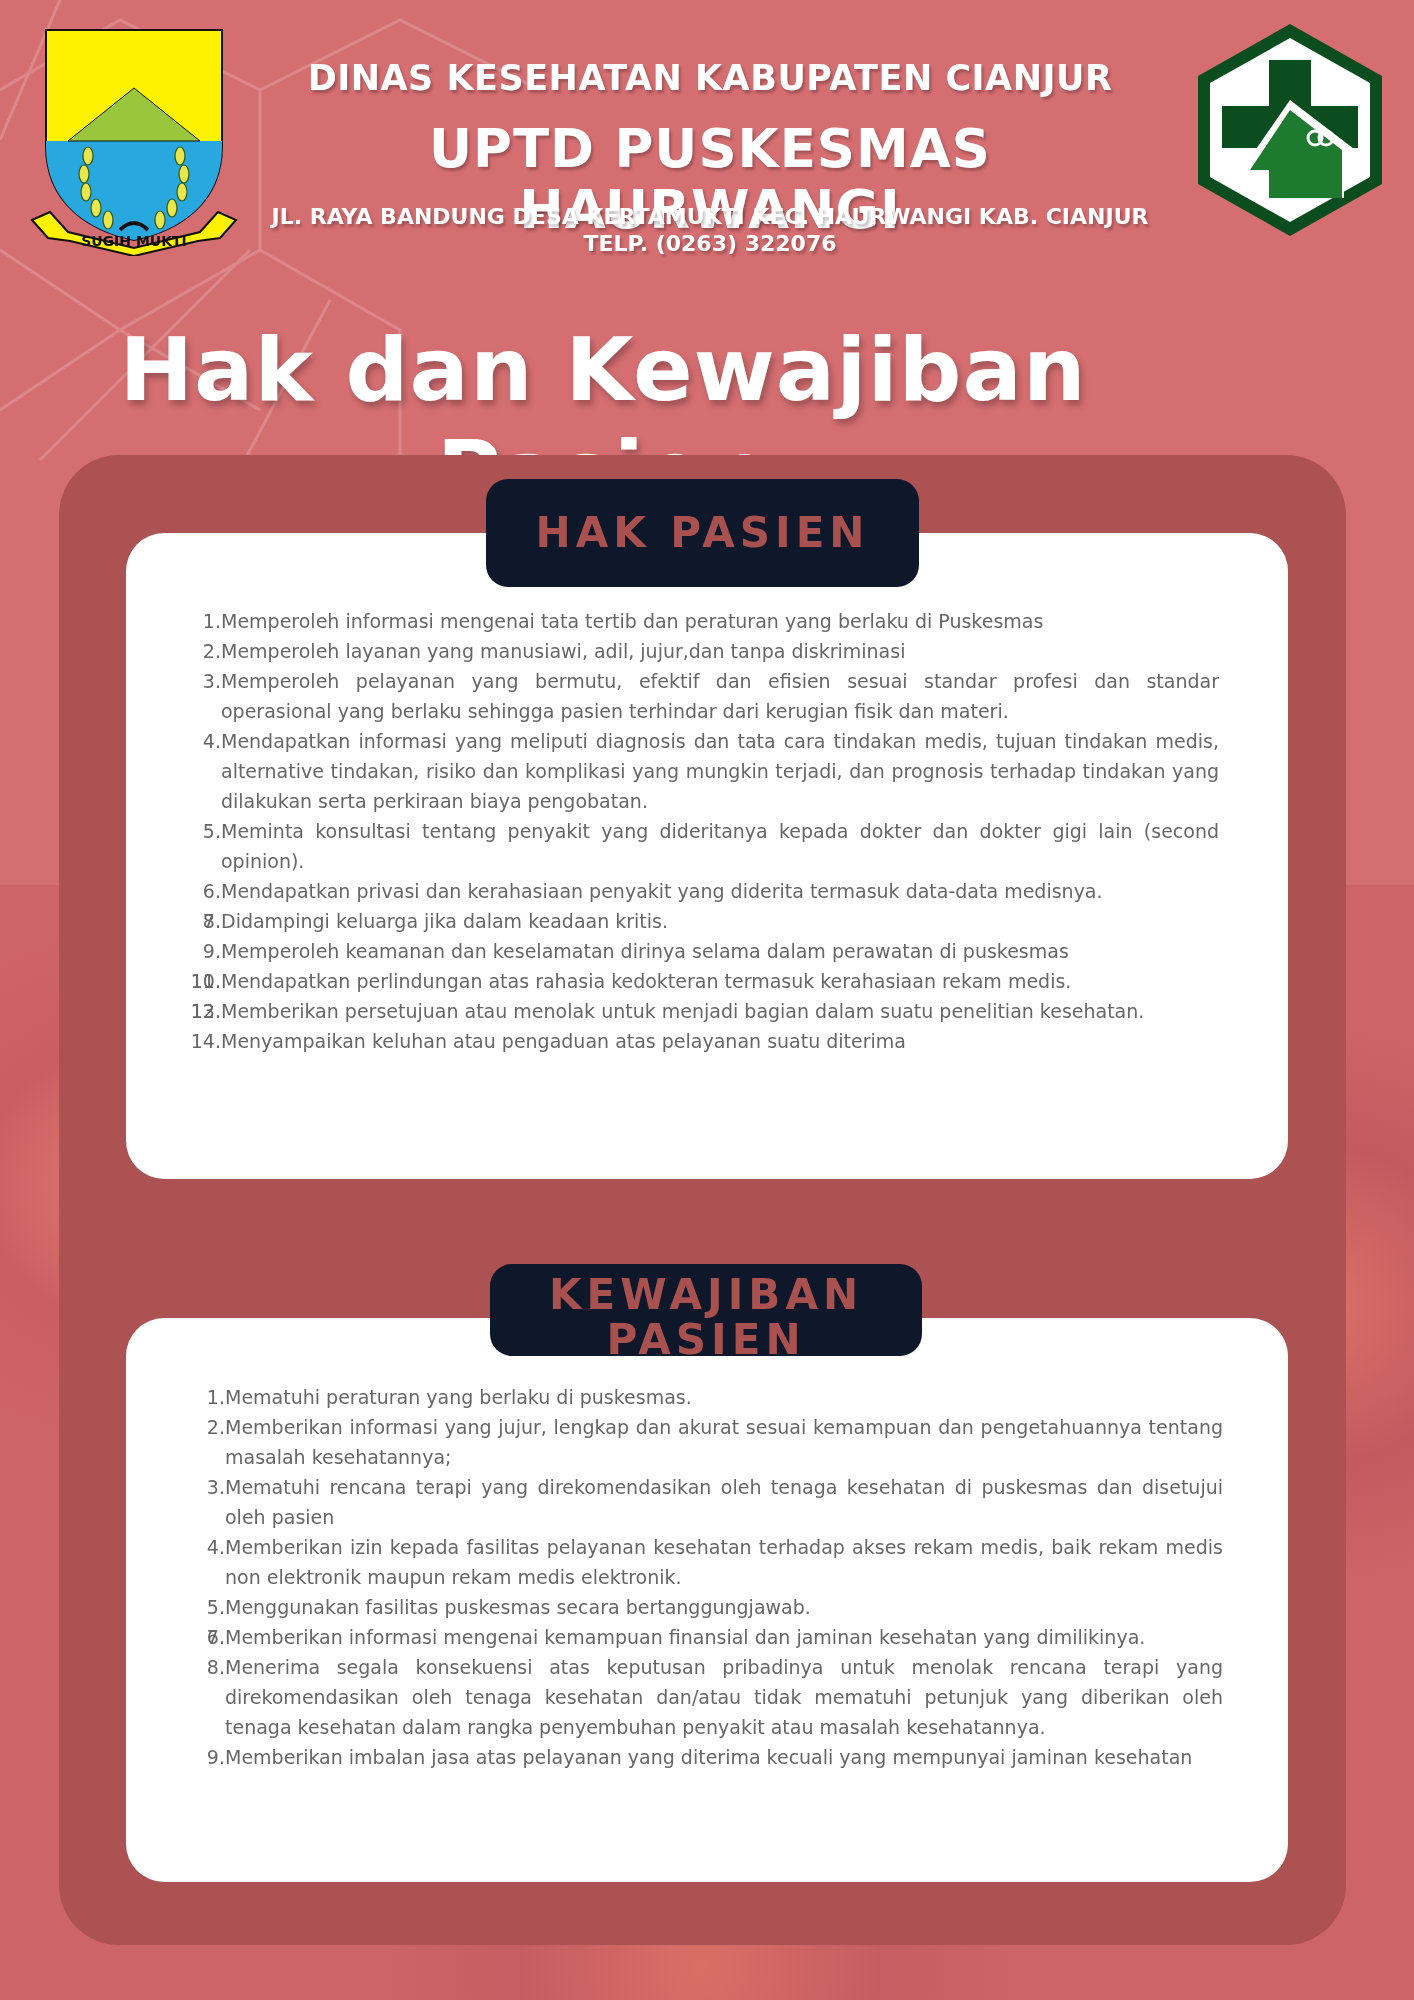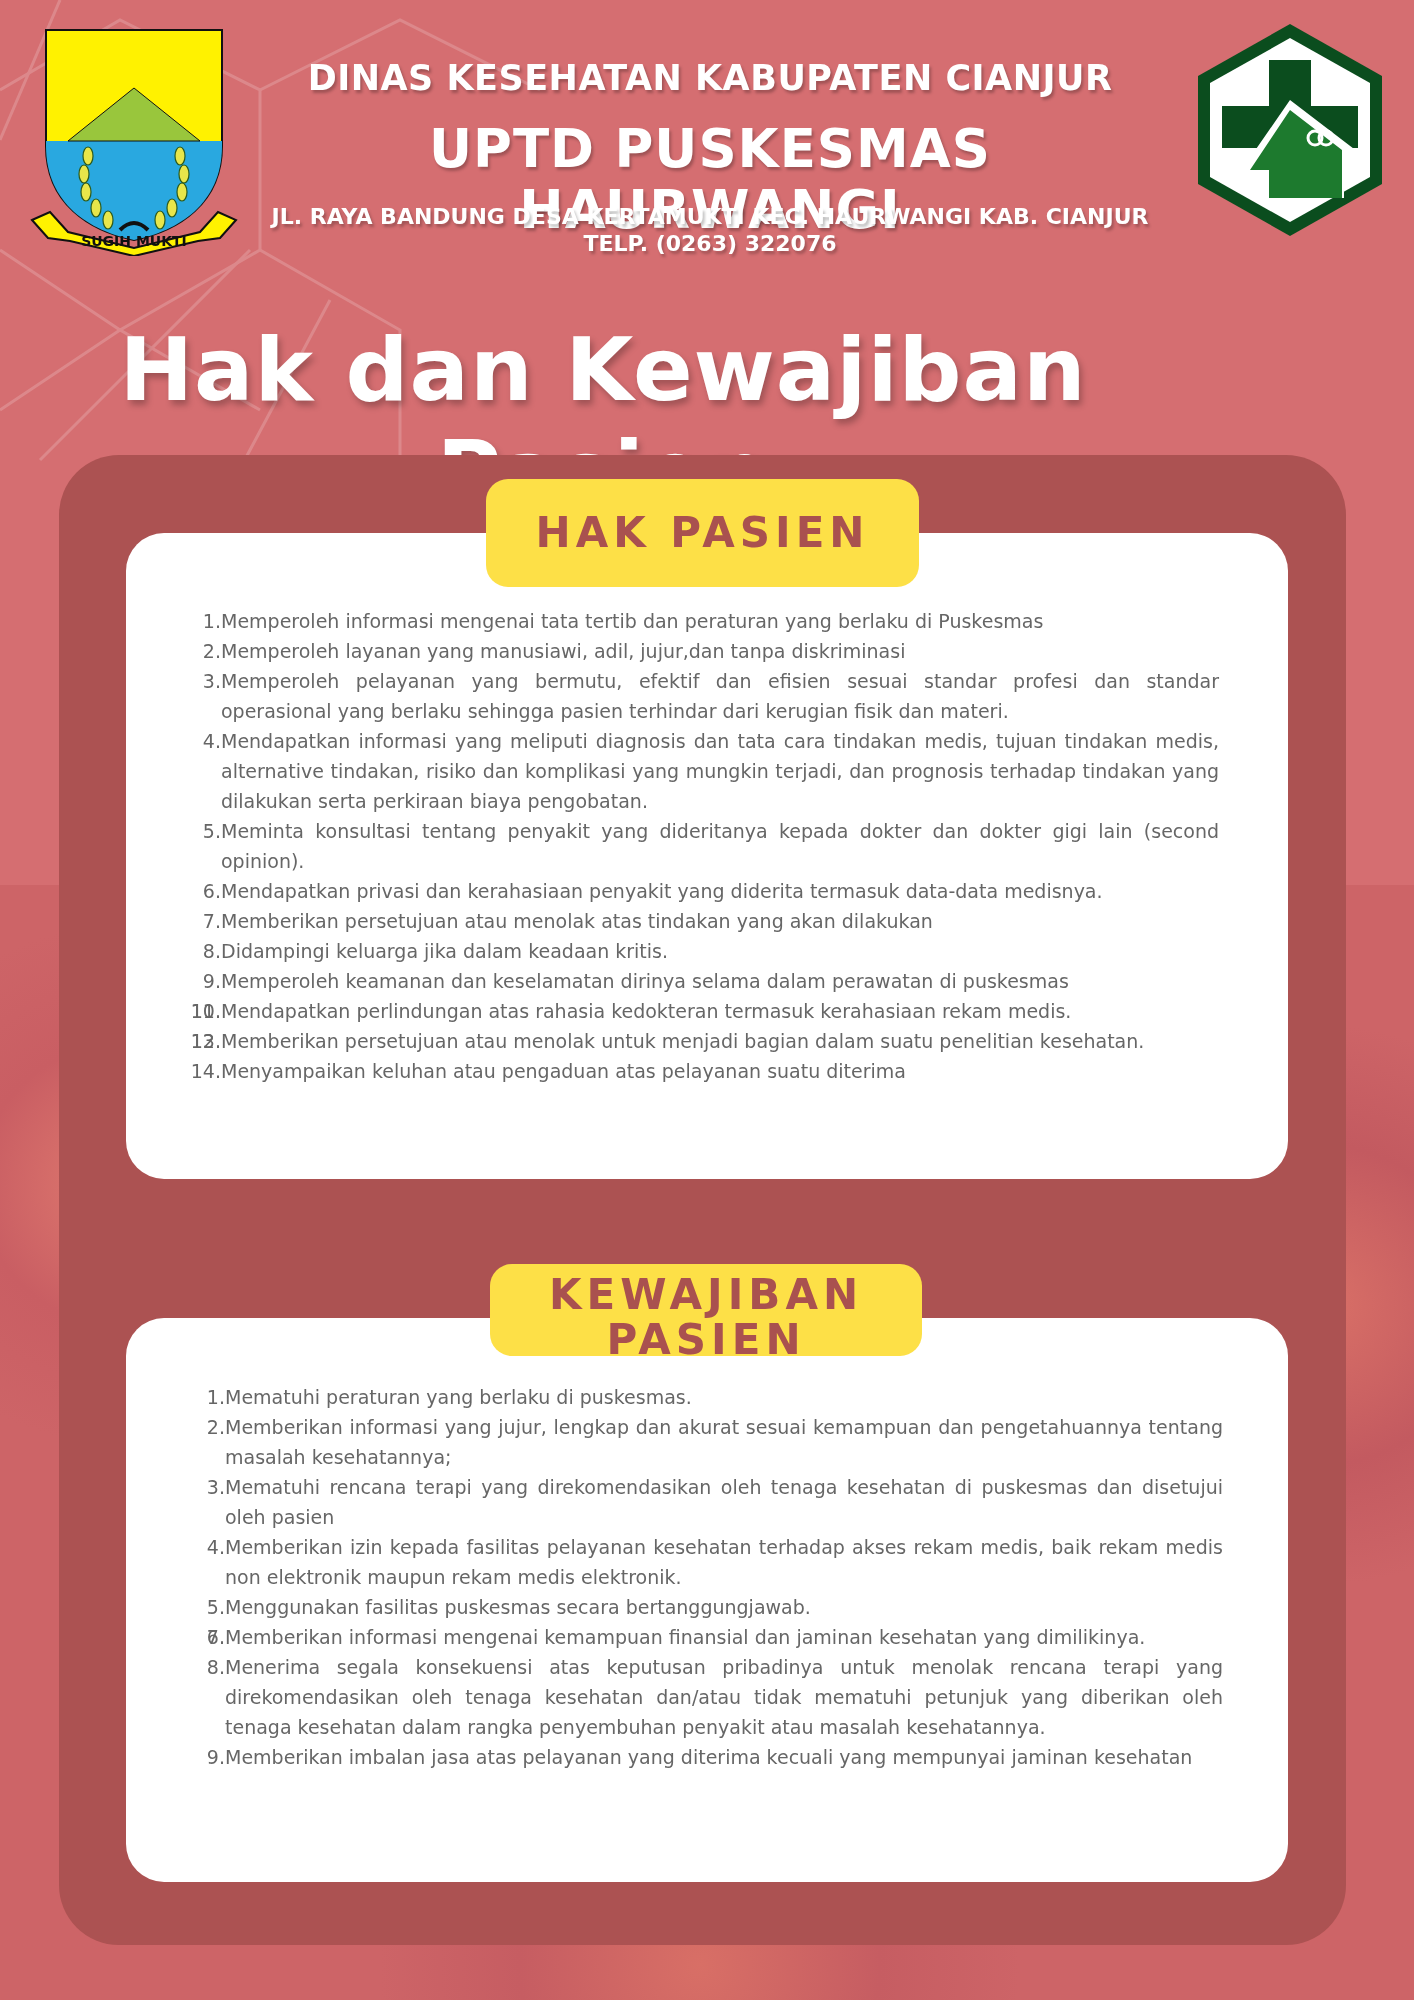--- a/index.html
+++ b/index.html
@@ -19,21 +19,21 @@
   .hdr-1{top:58px;font-size:35px;font-weight:bold;letter-spacing:.5px;}
   .hdr-2{top:118px;font-size:53px;font-weight:bold;letter-spacing:1px;}
   .hdr-3{top:203px;font-size:22px;font-weight:bold;line-height:27px;}
   .title{position:absolute;left:0;top:318px;width:1206px;text-align:center;color:#fff;
     font-family:"DejaVu Sans",sans-serif;font-weight:bold;font-size:88px;letter-spacing:1px;
     text-shadow:3px 5px 6px rgba(0,0,0,.25);}
   .panel{position:absolute;left:59px;top:455px;width:1287px;height:1490px;background:#ac5252;border-radius:60px;}
   .card{position:absolute;background:#fff;border-radius:38px;}
   .card-hak{left:126px;top:533px;width:1162px;height:646px;}
   .card-kew{left:126px;top:1318px;width:1162px;height:564px;}
-  .badge{position:absolute;background:#fde047;border-radius:22px;color:#a9514f;text-align:center;
+  .badge{position:absolute;background:#0f172a;border-radius:22px;color:#a9514f;text-align:center;
     font-family:"DejaVu Sans",sans-serif;font-weight:bold;letter-spacing:5px;}
   .badge-hak{left:486px;top:479px;width:433px;height:108px;font-size:42px;line-height:108px;}
   .badge-kew{left:490px;top:1264px;width:432px;height:92px;font-size:42px;line-height:45px;padding-top:8px;box-sizing:border-box;}
   ol.list{position:absolute;margin:0;padding:0;list-style:none;color:#666;
     font-family:"DejaVu Sans",sans-serif;font-size:19px;line-height:30px;}
   ol.list li{position:relative;padding-left:0;text-align:justify;}
   ol.list li .num{position:absolute;right:100%;white-space:nowrap;}
   .list-hak{left:221px;top:606px;width:998px;}
   .list-kew{left:225px;top:1382px;width:998px;}
 </style>
@@ -101,21 +101,21 @@
 
 <div class="card card-hak"></div>
 <div class="badge badge-hak">HAK PASIEN</div>
 <ol class="list list-hak" id="hak-list">
     <li><span class="num">1.</span><span>Memperoleh informasi mengenai tata tertib dan peraturan yang berlaku di Puskesmas</span></li>
     <li><span class="num">2.</span><span>Memperoleh layanan yang manusiawi, adil, jujur,dan tanpa diskriminasi</span></li>
     <li><span class="num">3.</span><span>Memperoleh pelayanan yang bermutu, efektif dan efisien sesuai standar profesi dan standar operasional yang berlaku sehingga pasien terhindar dari kerugian fisik dan materi.</span></li>
     <li><span class="num">4.</span><span>Mendapatkan informasi yang meliputi diagnosis dan tata cara tindakan medis, tujuan tindakan medis, alternative tindakan, risiko dan komplikasi yang mungkin terjadi, dan prognosis terhadap tindakan yang dilakukan serta perkiraan biaya pengobatan.</span></li>
     <li><span class="num">5.</span><span>Meminta konsultasi tentang penyakit yang dideritanya kepada dokter dan dokter gigi lain (second opinion).</span></li>
     <li><span class="num">6.</span><span>Mendapatkan privasi dan kerahasiaan penyakit yang diderita termasuk data-data medisnya.</span></li>
-    <li><span class="num">7.</span><span>Memberikan persetujuan atau menolak atas tindakan yang akan dilakukan</span></li>
+    <li><span class="num">7.</span></li>
     <li><span class="num">8.</span><span>Didampingi keluarga jika dalam keadaan kritis.</span></li>
     <li><span class="num">9.</span><span>Memperoleh keamanan dan keselamatan dirinya selama dalam perawatan di puskesmas</span></li>
     <li><span class="num">10.</span></li>
     <li><span class="num">11.</span><span>Mendapatkan perlindungan atas rahasia kedokteran termasuk kerahasiaan rekam medis.</span></li>
     <li><span class="num">12.</span></li>
     <li><span class="num">13.</span><span>Memberikan persetujuan atau menolak untuk menjadi bagian dalam suatu penelitian kesehatan.</span></li>
     <li><span class="num">14.</span><span>Menyampaikan keluhan atau pengaduan atas pelayanan suatu diterima</span></li>
   </ol>
 
 <div class="card card-kew"></div>

